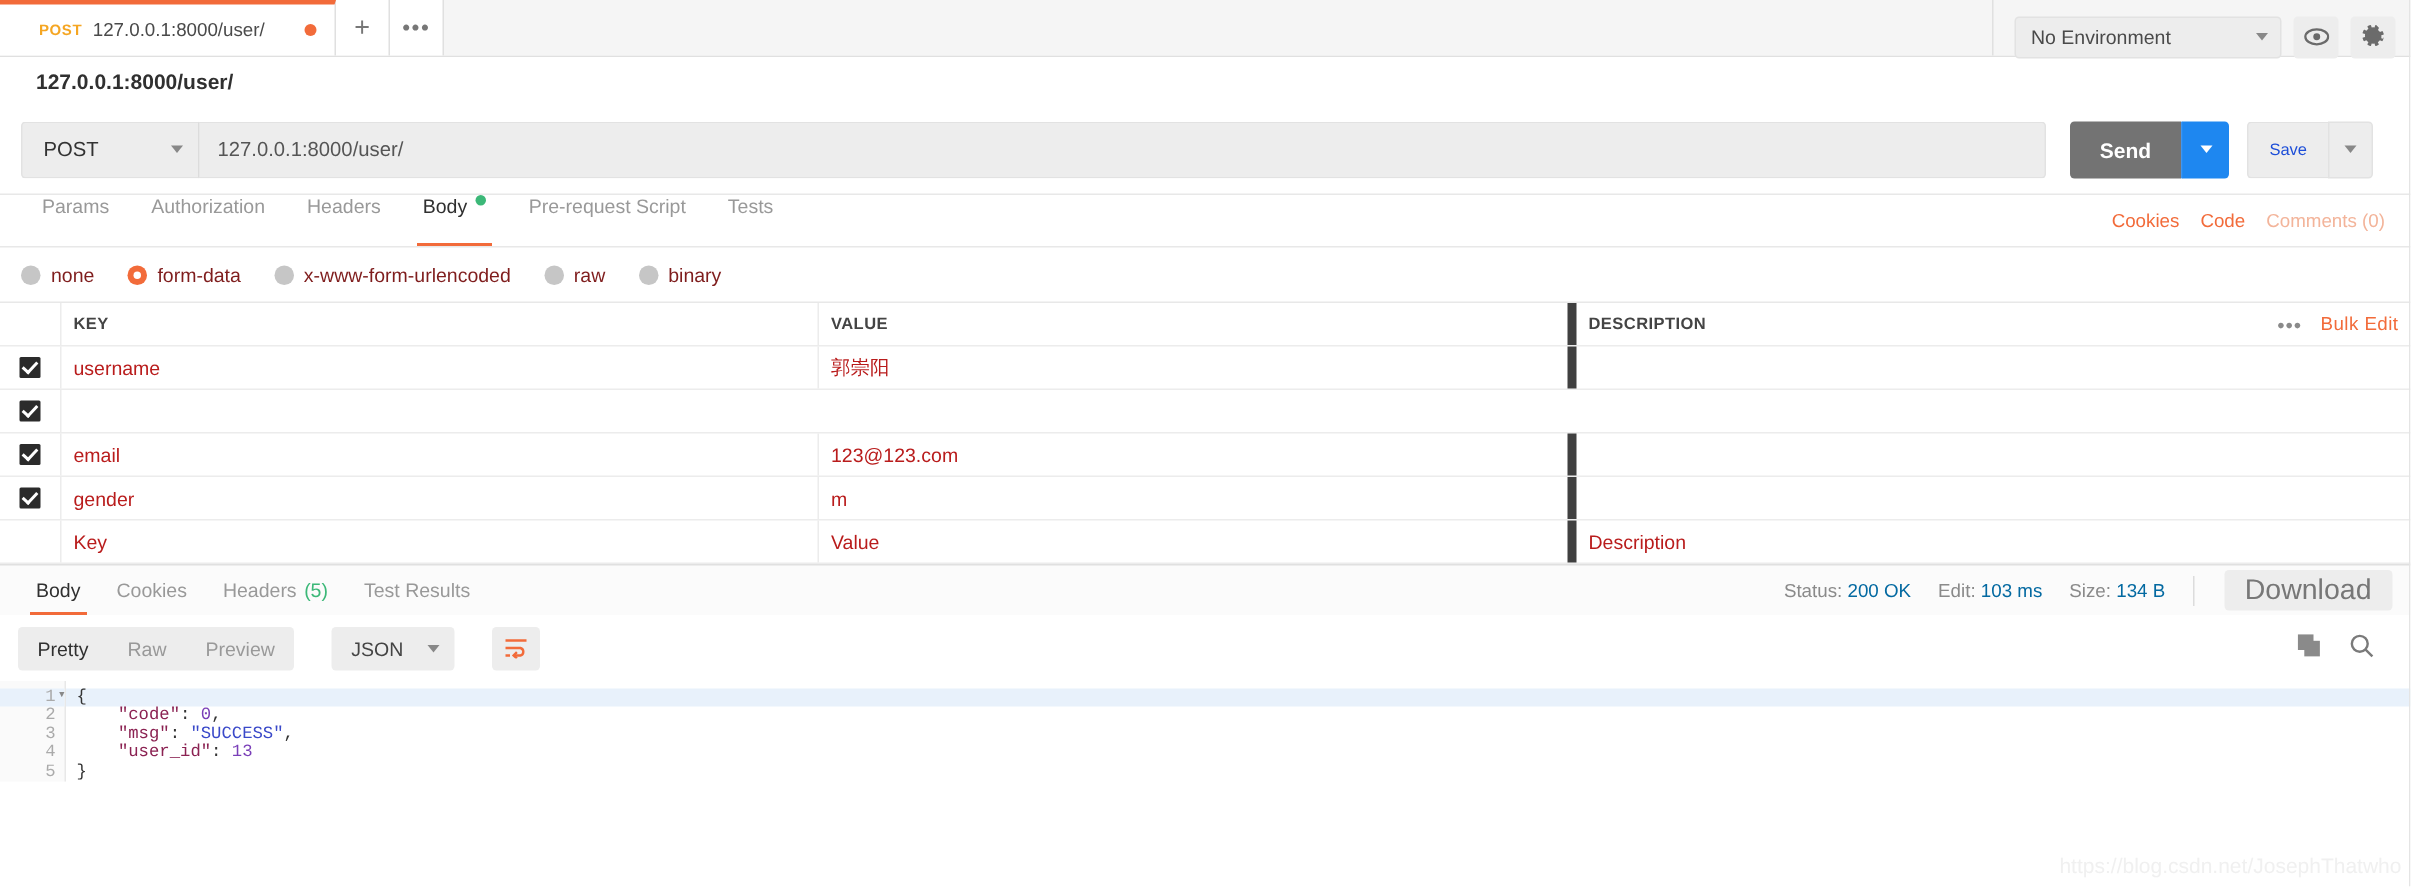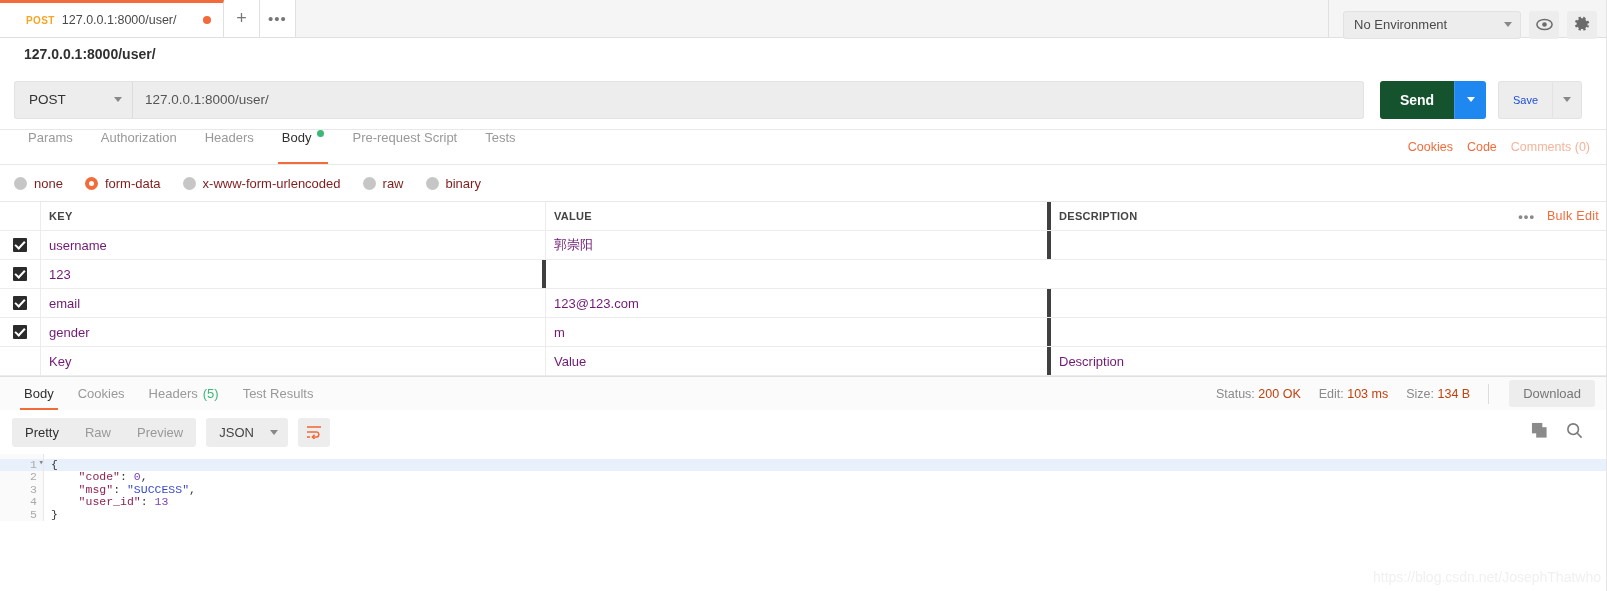--- a/index.html
+++ b/index.html
@@ -144,21 +144,21 @@
     display: flex;
     align-items: center;
     padding: 0 12px;
     font-size: 13.5px;
     color: #555;
     max-width: 1232px;
   }
   .send-wrap { display: flex; margin-left: 16px; }
   .send-btn {
     width: 74px; height: 38px;
-    background: #14532d;
+    background: #737373;
     color: #fff;
     font-size: 14px;
     font-weight: bold;
     display: flex; align-items: center; justify-content: center;
     border-radius: 3px 0 0 3px;
   }
   .send-caret {
     width: 32px; height: 38px;
     background: #1e87f0;
     border-left: 1px solid #3f96f2;
@@ -266,21 +266,21 @@
     border-bottom: 1px solid #ececec;
     align-items: stretch;
   }
   .kvrow.header { height: 29px; }
   .cell-check {
     width: 41px;
     display: flex; align-items: center; justify-content: center;
     border-right: 1px solid #ececec;
   }
   .cell-key   { width: 505px; border-right: 1px solid #ececec; }
-  .cell-value { width: 505px; border-right: 4px solid #404040; }
+  .cell-value { width: 505px; border-right: 6px solid #404040; }
   .cell-desc  { flex: 1; display: flex; align-items: center; }
   .cell-key, .cell-value {
     display: flex; align-items: center;
     padding: 0 8px;
   }
   .cell-desc { padding: 0 8px; }
   .kvrow.header .cell-key,
   .kvrow.header .cell-value,
   .kvrow.header .cell-desc {
     font-size: 11px;
@@ -306,21 +306,21 @@
   .chk::after {
     content: "";
     position: absolute;
     left: 4.3px; top: 1.4px;
     width: 4px; height: 8px;
     border: solid #fff;
     border-width: 0 2px 2px 0;
     transform: rotate(43deg);
   }
   .placeholder { color: #b8b8b8; }
-  .cell-text { font-size: 13px; color: #701a75; }
+  .cell-text { font-size: 13px; color: #b91c1c; }
 
   
   .resp-tabbar {
     height: 34px;
     border-top: 1px solid #e0e0e0;
     background: #fbfbfb;
     display: flex;
     align-items: stretch;
     padding: 0 12px;
   }
@@ -341,42 +341,42 @@
   }
   .resp-tab .count { color: #3cb878; margin-left: 5px; }
   .resp-meta {
     margin-left: auto;
     display: flex;
     align-items: center;
     gap: 18px;
     font-size: 12.5px;
     color: #8a8a8a;
   }
-  .resp-meta .val { color: #c2410c; }
+  .resp-meta .val { color: #0369a1; }
   .divider-v {
     width: 1px; height: 20px;
     background: #dcdcdc;
   }
   .download-btn {
     height: 27px;
     background: #ededed;
     border-radius: 3px;
     color: #777;
-    font-size: 13px;
+    font-size: 19px;
     display: flex; align-items: center;
     padding: 0 14px;
     margin-left: 2px;
   }
 
   .resp-toolbar {
     height: 44px;
     display: flex;
     align-items: center;
     padding: 0 12px;
-    gap: 10px;
+    gap: 25px;
   }
   .seg-group {
     display: flex;
     background: #ededed;
     border-radius: 3px;
     height: 29px;
     align-items: stretch;
   }
   .seg {
     display: flex; align-items: center;
@@ -598,23 +598,20 @@
         <span class="cell-text">郭崇阳</span>
       </div>
     <div class="cell-desc">
         <span class="cell-text"></span>
       </div>
   </div>
 
   <div class="kvrow">
     <div class="cell-check">
         <span class="chk"></span>
-      </div>
-    <div class="cell-value">
-        <span class="cell-text">123</span>
       </div>
     <div class="cell-desc">
         <span class="cell-text"></span>
       </div>
   </div>
 
   <div class="kvrow">
     <div class="cell-check">
         <span class="chk"></span>
       </div>

